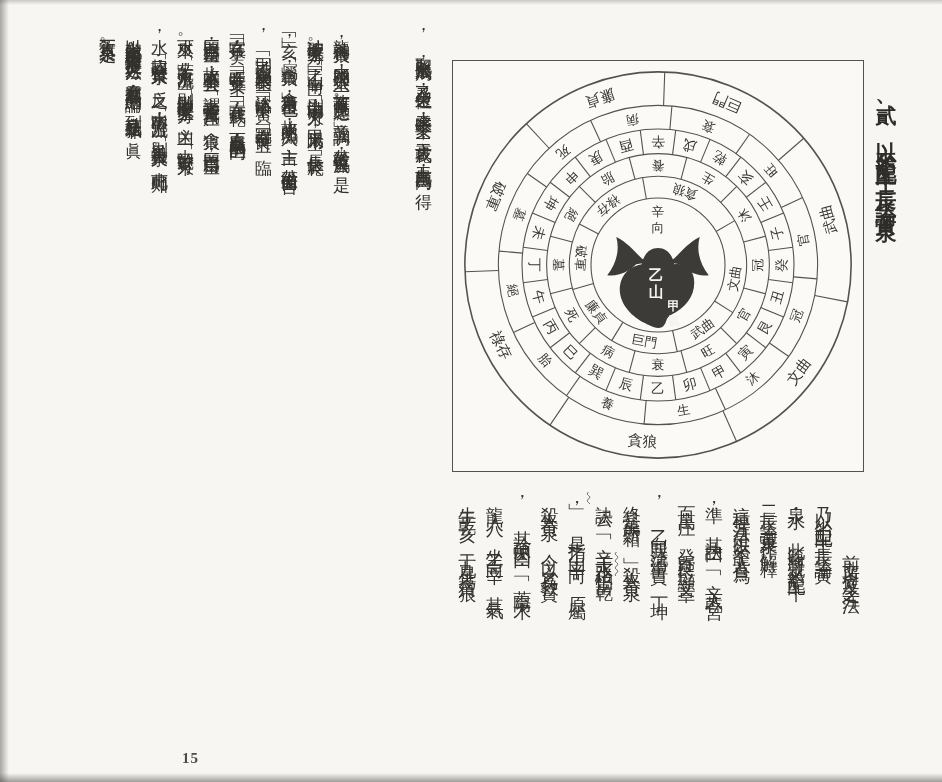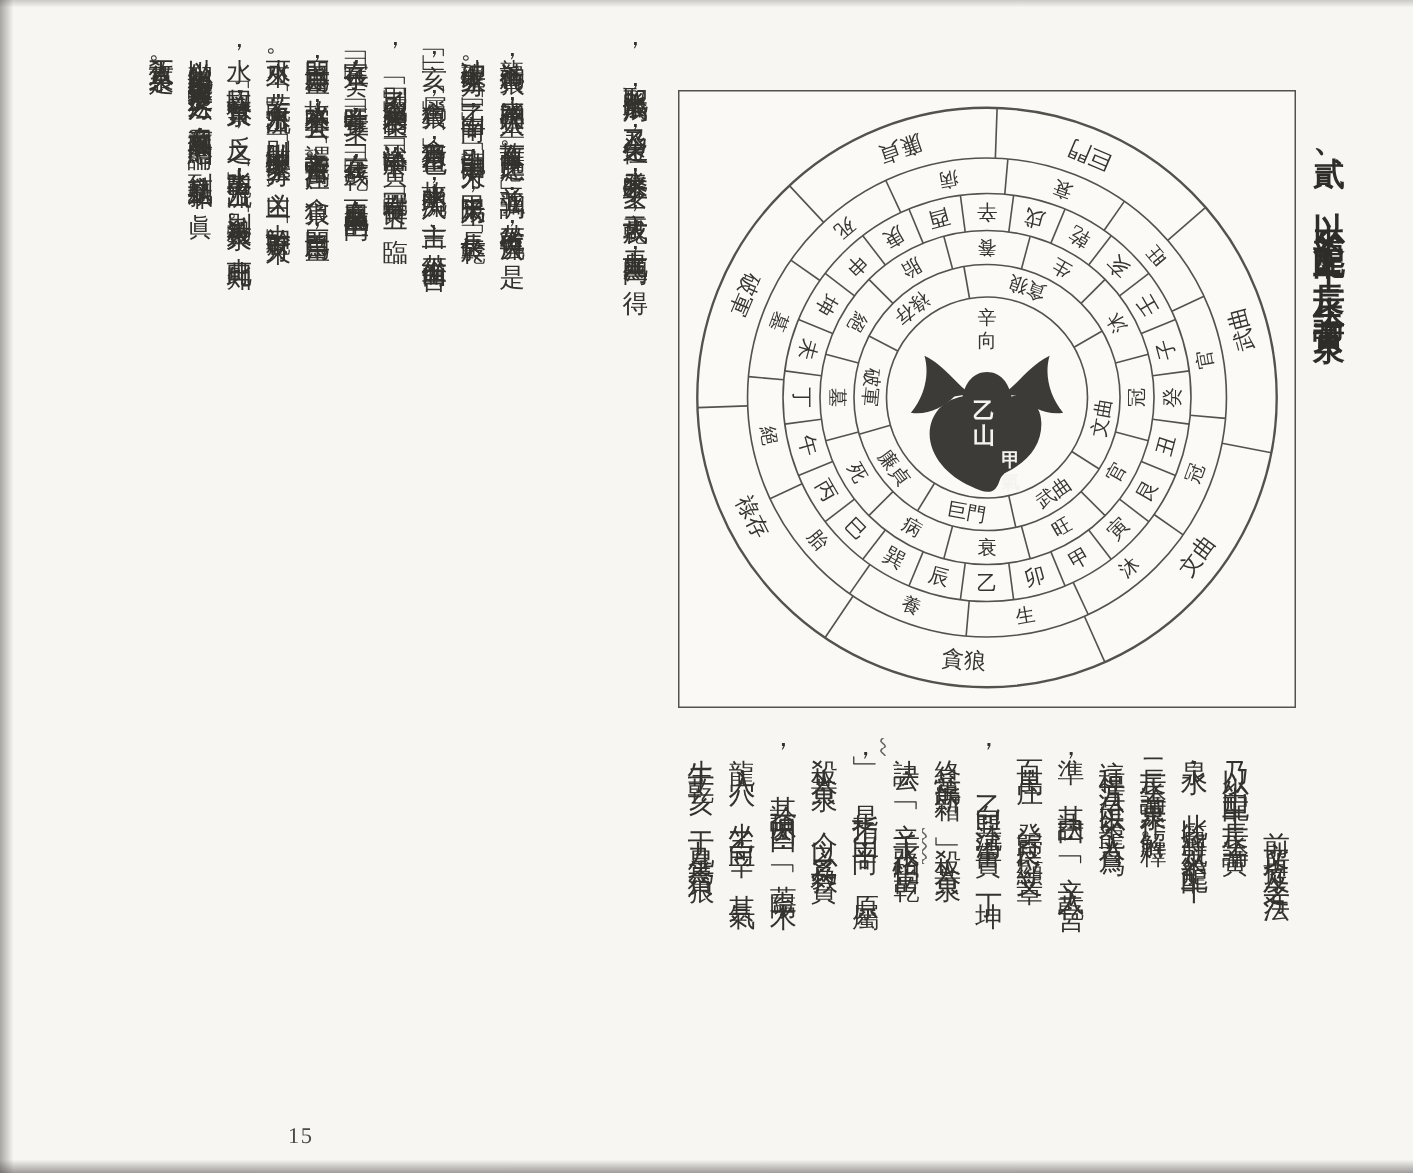--- a/index.html
+++ b/index.html
@@ -29,21 +29,21 @@
     border:1.6px solid #55524c;background:#faf9f5;box-sizing:border-box;}
   #diagram-frame svg{display:block;margin:1px auto;}
   #right-text{position:absolute;left:452px;top:492px;width:412px;height:288px;
     font-size:18px;letter-spacing:6px;}
   #right-text .col{line-height:27.4px;}
   #right-text .col.indent{text-indent:48px;}
   .em{text-decoration:underline wavy 1px rgba(80,76,70,.85);text-underline-offset:3px;}
 
   .page-num{position:absolute;font-size:15px;color:#4c4a45;letter-spacing:1px;
     font-family:"Liberation Serif",serif;}
-  #page-num-left{left:192px;top:750px;}
+  #page-num-left{left:182px;top:750px;font-weight:bold;}
   #page-num-right{left:693px;top:748px;margin-top:32px;}
 </style>
 </head>
 <body>
 
 <div id="stage">
   <div class="edge-left"></div>
   <div class="edge-top"></div>
   <div class="edge-bottom"></div>
 

